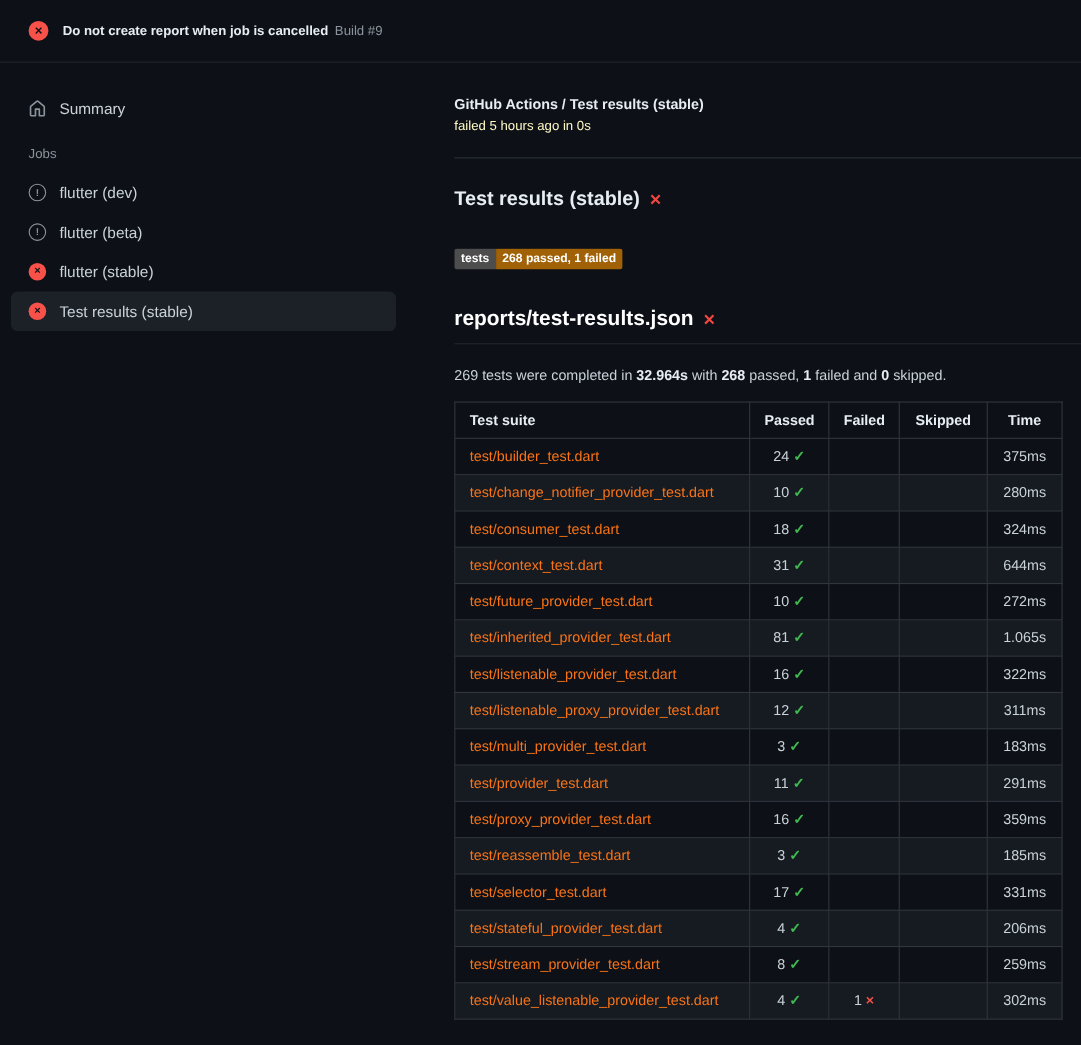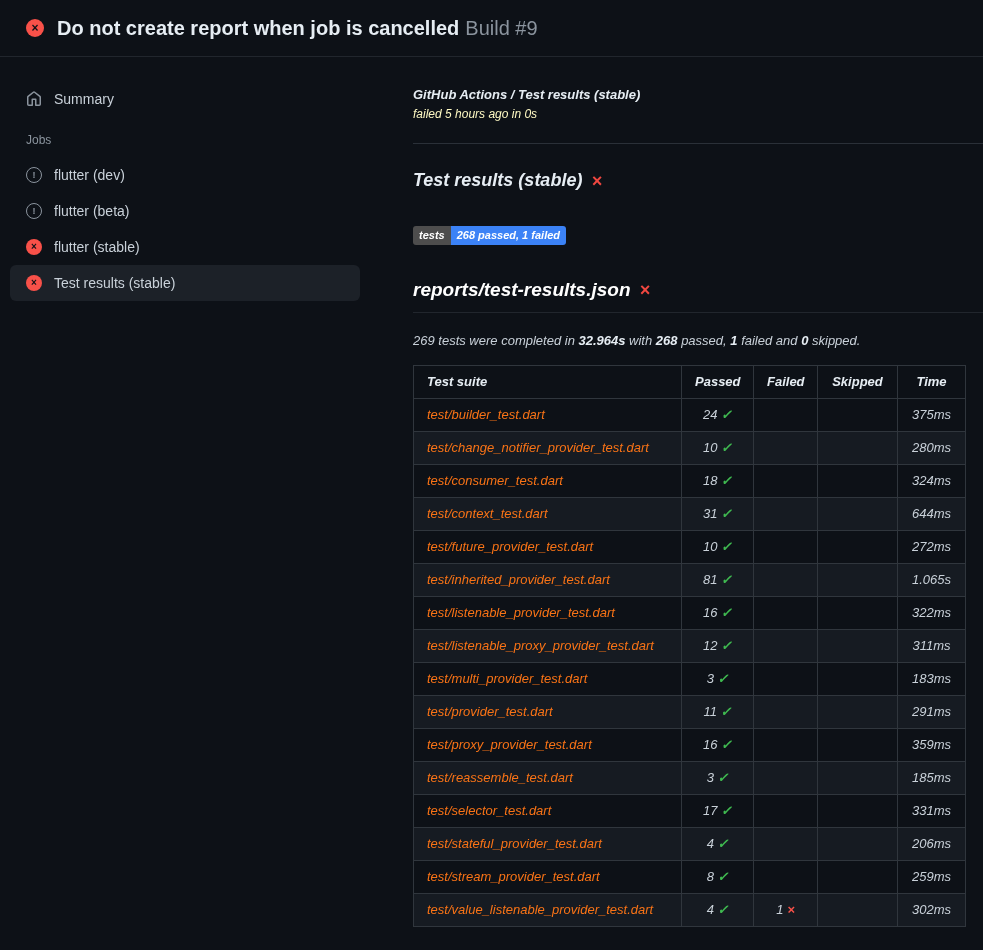--- a/index.html
+++ b/index.html
@@ -8,21 +8,21 @@
     width: 983px; height: 950px; overflow: hidden;
     background: #0d1117; color: #c9d1d9;
     font-family: "Liberation Sans", sans-serif; font-size: 14px;
   }
 
   
   .topbar {
     height: 57px; display: flex; align-items: center; gap: 13px;
     padding: 0 26px; border-bottom: 1px solid #21262d;
   }
-  .page-title { font-size: 20px; font-weight: 700; color: #e6edf3; white-space: nowrap; }
+  .page-title { font-size: 12px; font-weight: 700; color: #e6edf3; white-space: nowrap; }
   .page-title .build { color: #8b949e; font-weight: 400; margin-left: 6px; }
 
   
   .ci {
     display: inline-flex; align-items: center; justify-content: center;
     border-radius: 50%; flex: none; line-height: 1;
   }
   .ci-failed { background: #f85149; color: #0d1117; font-weight: 900; }
   .ci-16 { width: 16px; height: 16px; font-size: 10px; }
   .ci-18 { width: 18px; height: 18px; font-size: 12px; }
@@ -36,38 +36,38 @@
   .sidebar { width: 370px; flex: none; padding-top: 24px; }
   .side-item {
     display: flex; align-items: center; gap: 12px;
     margin: 0 10px; padding: 10px 16px; border-radius: 6px;
     font-size: 14px; color: #c9d1d9; cursor: pointer; white-space: nowrap;
   }
   .side-item.selected { background: #1c2128; }
   .home-icon svg { display: block; }
   .jobs-label { color: #8b949e; font-size: 12px; padding: 16px 26px 10px; }
 
-  .main { flex: 1; min-width: 0; padding: 30px 0 0 30px; font-style: italic; }
+  .main { flex: 1; min-width: 0; padding: 30px 0 0 30px; }
 
   .breadcrumb { font-size: 13px; font-weight: 700; color: #e6edf3; }
   .status-line { font-size: 12px; color: #fef9c3; margin-top: 5px; }
   .divider { border: none; border-top: 1px solid #2a3038; margin: 22px 0 0 0; }
 
   .section-title {
     margin: 26px 0 0 0; display: flex; align-items: center; gap: 9px;
     font-size: 18px; font-weight: 700; color: #e6edf3;
   }
   .big-cross { color: #ef4740; font-weight: 900; font-size: 18px; line-height: 1; }
 
   .badge {
     display: inline-flex; margin-top: 35px; border-radius: 3px; overflow: hidden;
     font-size: 11px; font-weight: 600; color: #ffffff; line-height: 1;
   }
   .badge-label { background: #4d4d4d; padding: 4px 6px; }
-  .badge-value { background: #3b82f6; padding: 4px 6px; }
+  .badge-value { background: #a16207; padding: 4px 6px; }
 
   .report-title {
     margin: 34px 0 0 0; padding-bottom: 11px; border-bottom: 1px solid #21262d;
     display: flex; align-items: center; gap: 9px;
     font-size: 19px; font-weight: 700;
   }
   .report-title a { color: #ffffff; text-decoration: none; cursor: pointer; }
 
   .summary-line { margin: 20px 0 0 0; font-size: 13px; color: #c9d1d9; }
   .summary-line strong { color: #e6edf3; text-align: right; }

